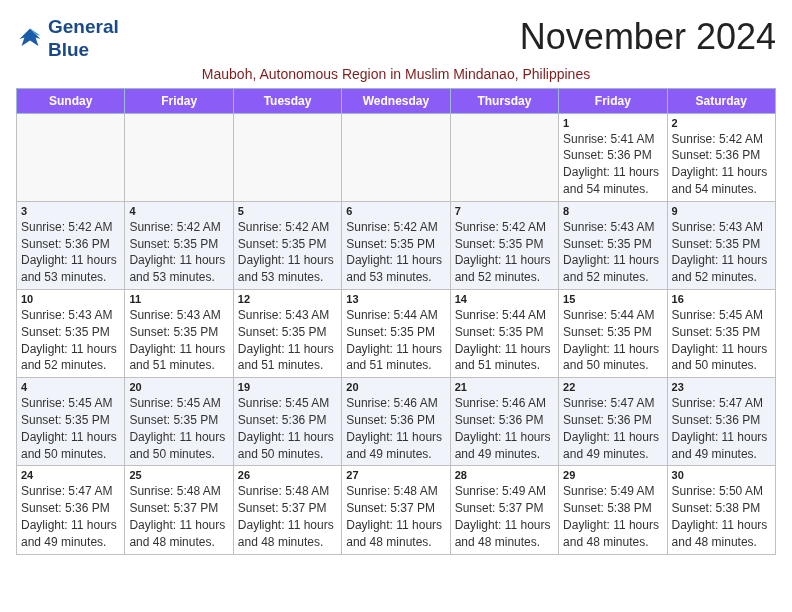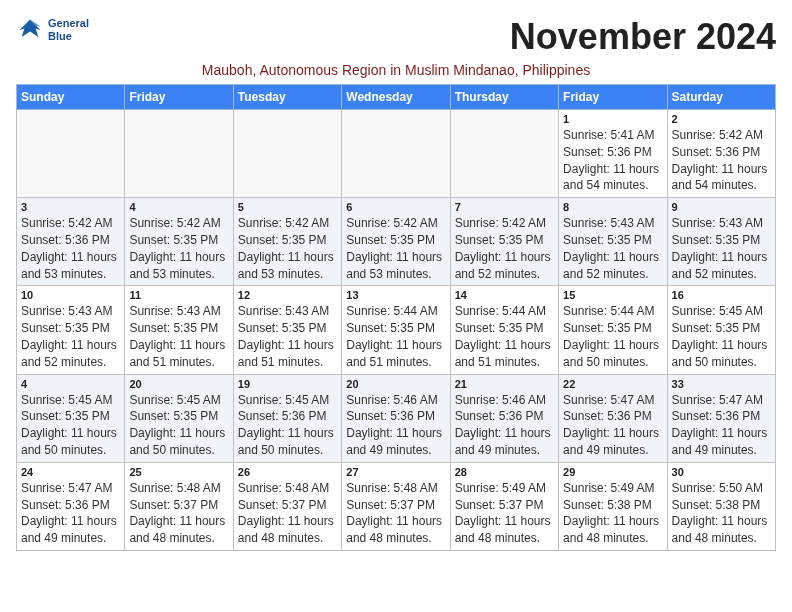--- a/index.html
+++ b/index.html
@@ -17,52 +17,52 @@
       margin-bottom: 4px;
     }
     .logo {
       display: flex;
       align-items: center;
       gap: 4px;
     }
     .logo-text {
       display: flex;
       flex-direction: column;
-      font-size: 11px;
+      font-size: 19px;
       font-weight: bold;
       color: #1a4a8a;
       line-height: 1.2;
     }
     .logo-bird {
       width: 28px;
       height: 28px;
     }
     .month-title {
       font-size: 36px;
-      font-weight: bold;
+      font-weight: normal;
       color: #222;
       text-align: right;
     }
     .subtitle {
       text-align: center;
       font-size: 14px;
       color: #7f1d1d;
       margin-bottom: 6px;
       font-weight: normal;
     }
     .calendar {
       width: 100%;
       border-collapse: collapse;
       font-size: 10px;
     }
     .calendar th {
-      background: #3b82f6;
+      background: #8b5cf6;
       color: #fff;
       padding: 5px 4px;
-      text-align: left;
+      text-align: center;
       font-size: 12px;
       border: 1px solid #a0b8d8;
     }
     .calendar td {
       border: 1px solid #c0c0c0;
       vertical-align: top;
       padding: 3px 4px;
       width: 108px;
       height: 80px;
       background: #fff;
@@ -278,21 +278,21 @@
 and 49 minutes.</div>
         </td>
         <td>
           <span class="day-num">22</span>
           <div class="day-detail" style="white-space: pre-line;">Sunrise: 5:47 AM
 Sunset: 5:36 PM
 Daylight: 11 hours
 and 49 minutes.</div>
         </td>
         <td>
-          <span class="day-num">33</span>
+          <span class="day-num">23</span>
           <div class="day-detail" style="white-space: pre-line;">Sunrise: 5:47 AM
 Sunset: 5:36 PM
 Daylight: 11 hours
 and 49 minutes.</div>
         </td>
       </tr>
       <tr>
         <td>
           <span class="day-num">24</span>
           <div class="day-detail" style="white-space: pre-line;">Sunrise: 5:47 AM

